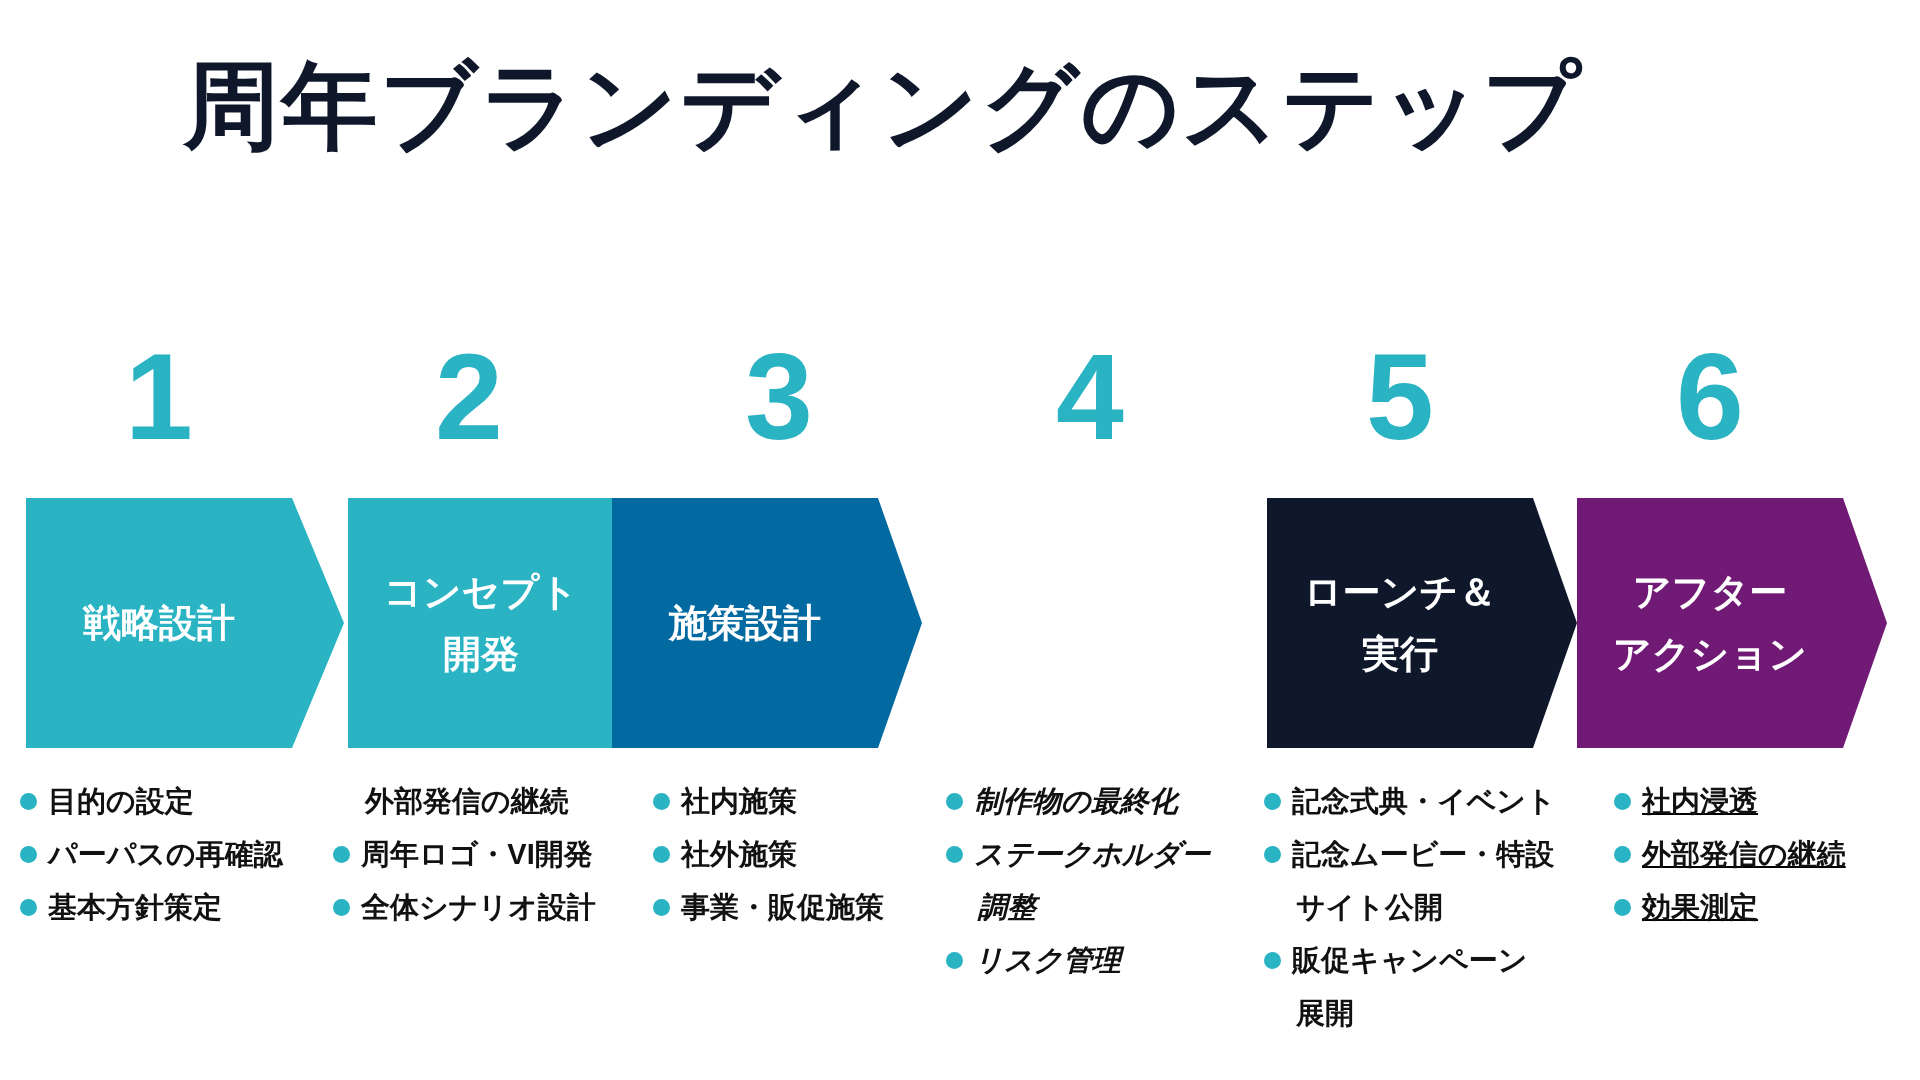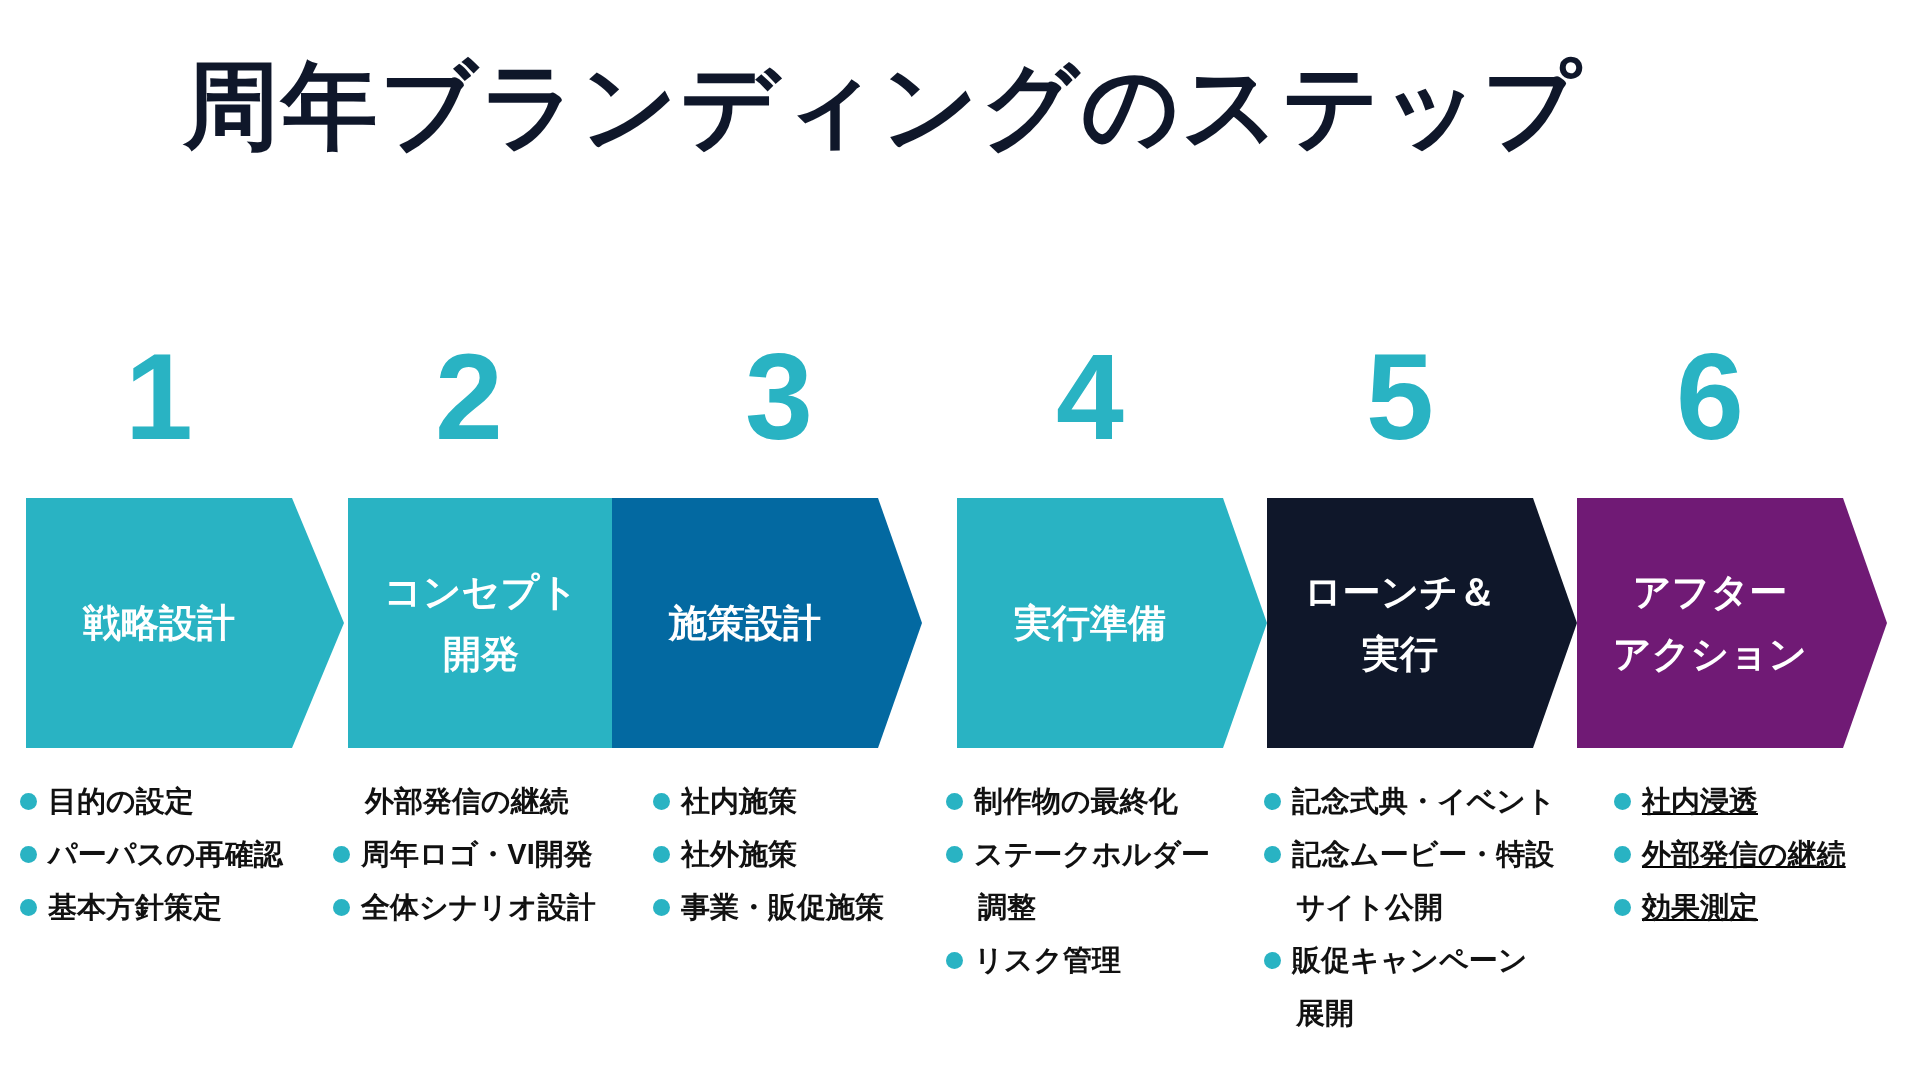--- a/index.html
+++ b/index.html
@@ -145,26 +145,21 @@
         <div class="bullet-line"><span class="bullet-dot" style="background: rgb(41, 179, 195);"></span>社内施策</div>
       </div>
       <div class="bullet-item">
         <div class="bullet-line"><span class="bullet-dot" style="background: rgb(41, 179, 195);"></span>社外施策</div>
       </div>
       <div class="bullet-item">
         <div class="bullet-line"><span class="bullet-dot" style="background: rgb(41, 179, 195);"></span>事業・販促施策</div>
       </div>
     </div>
     <div class="step-number" style="left: 957px; color: rgb(41, 179, 195);">4</div>
-    <div class="step-arrow" style="left: 957px; background: rgb(41, 179, 195);">
-      <div class="step-arrow-label">
-        <span class="label-line">実行準備</span>
-      </div>
-    </div>
-    <div class="bullet-list" style="left: 946px;">
+    <div class="bullet-list" style="left: 946px; font-style: italic;">
       <div class="bullet-item">
         <div class="bullet-line"><span class="bullet-dot" style="background: rgb(41, 179, 195);"></span>制作物の最終化</div>
       </div>
       <div class="bullet-item">
         <div class="bullet-line"><span class="bullet-dot" style="background: rgb(41, 179, 195);"></span>ステークホルダー</div>
         <div class="bullet-line continuation">調整</div>
       </div>
       <div class="bullet-item">
         <div class="bullet-line"><span class="bullet-dot" style="background: rgb(41, 179, 195);"></span>リスク管理</div>
       </div>

